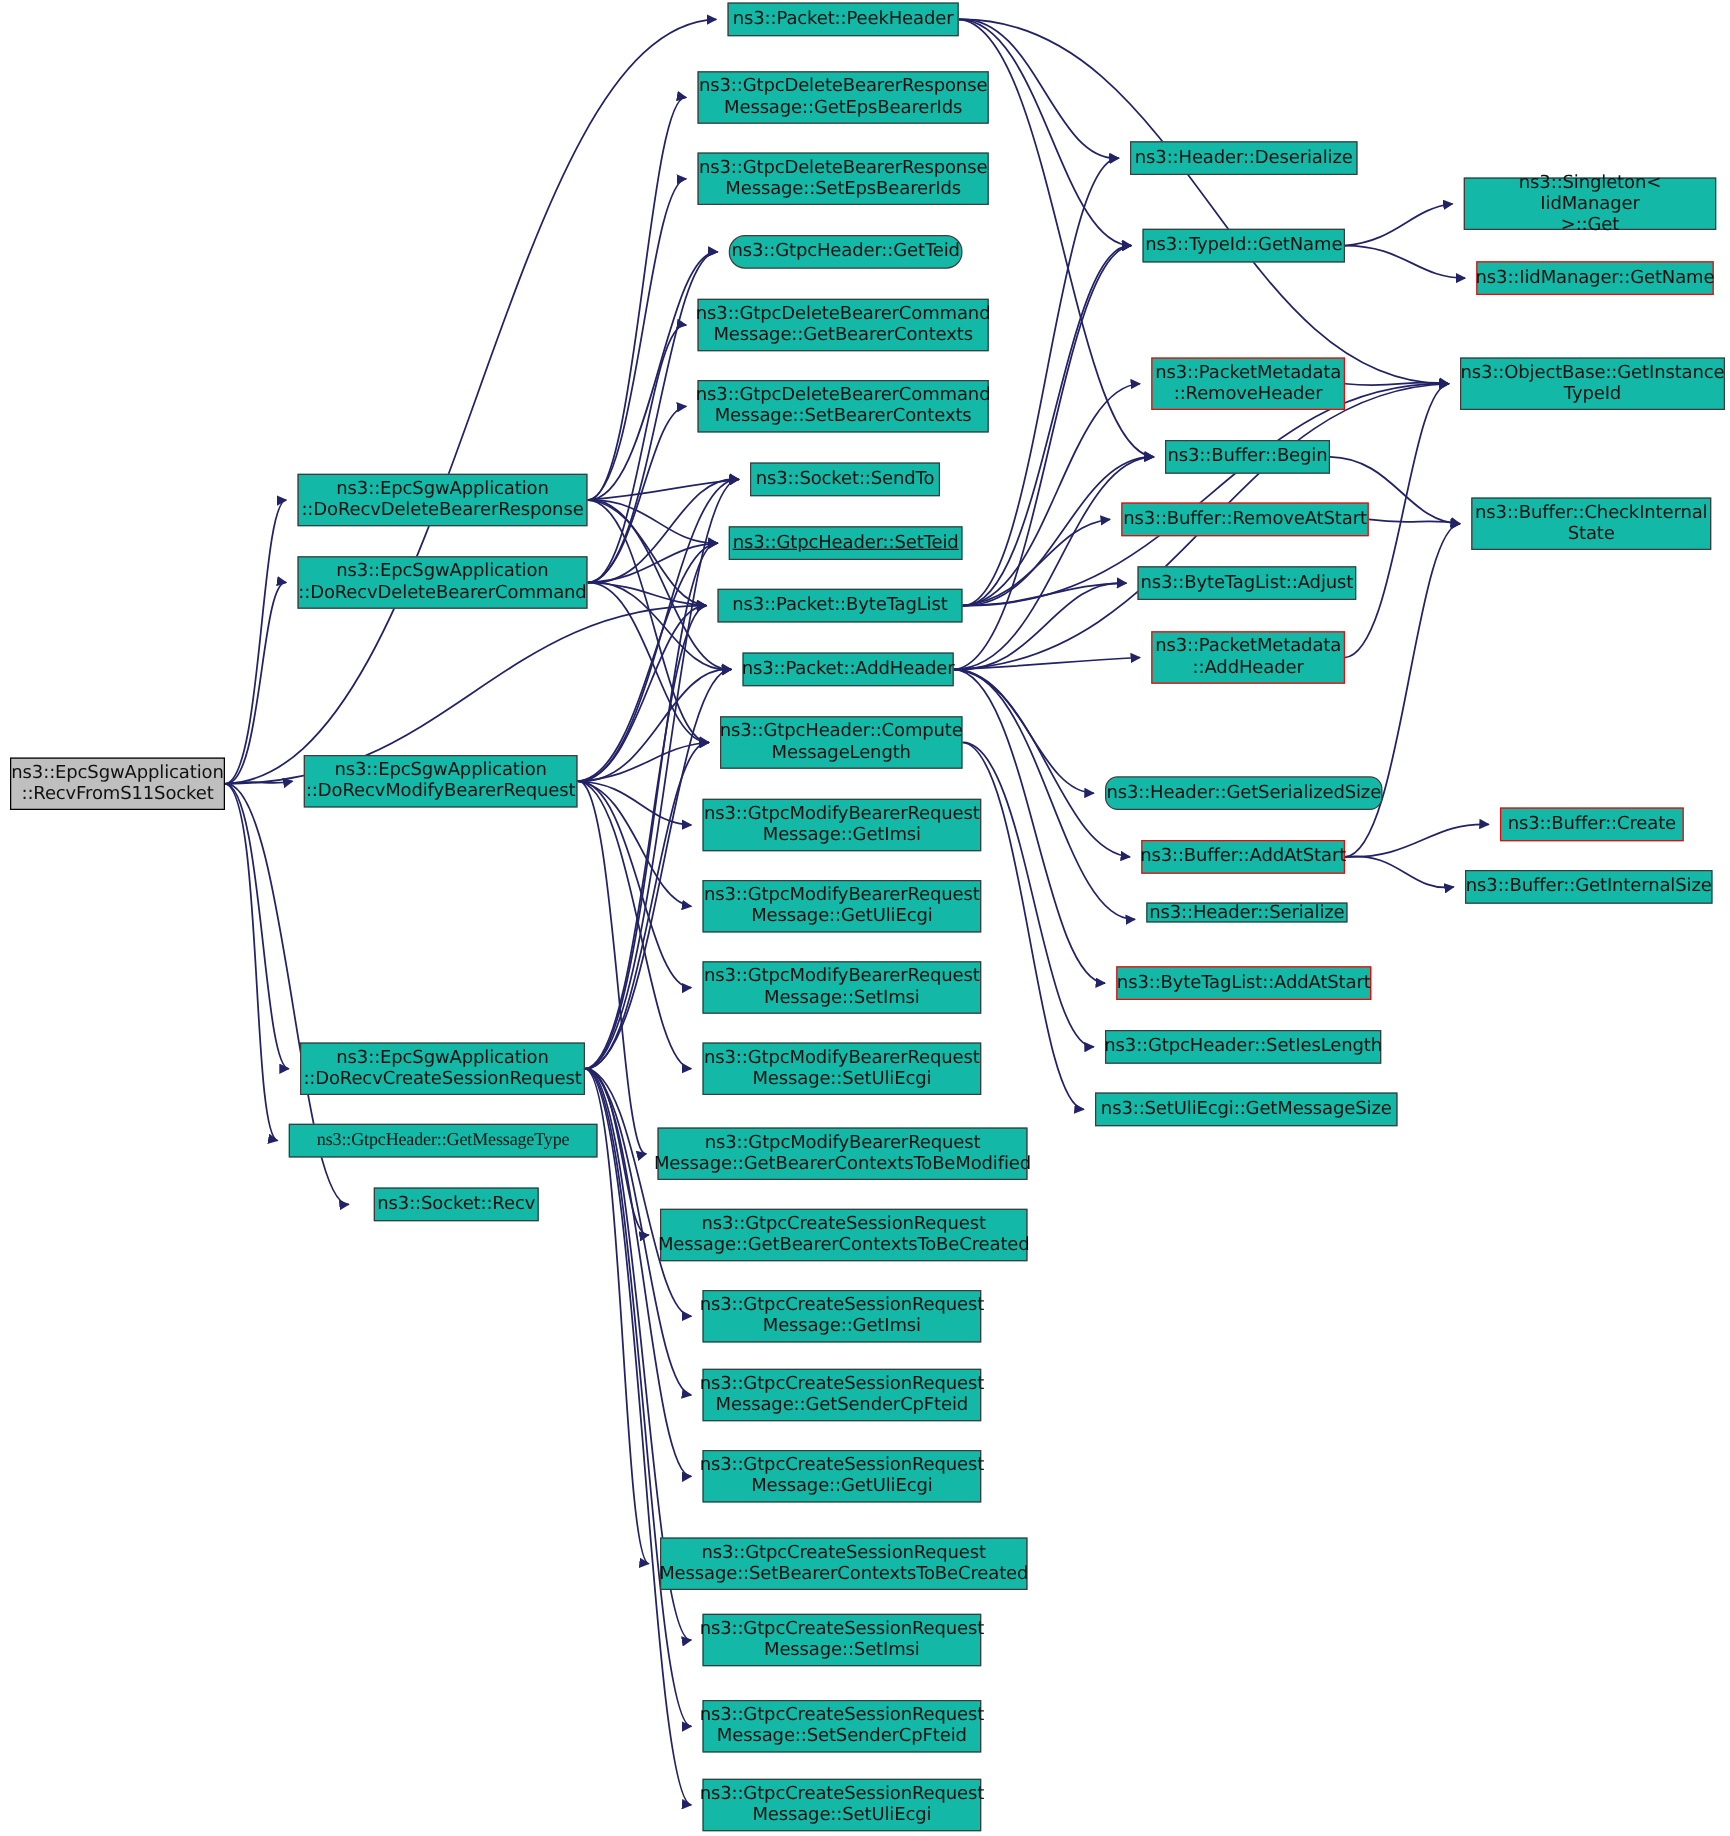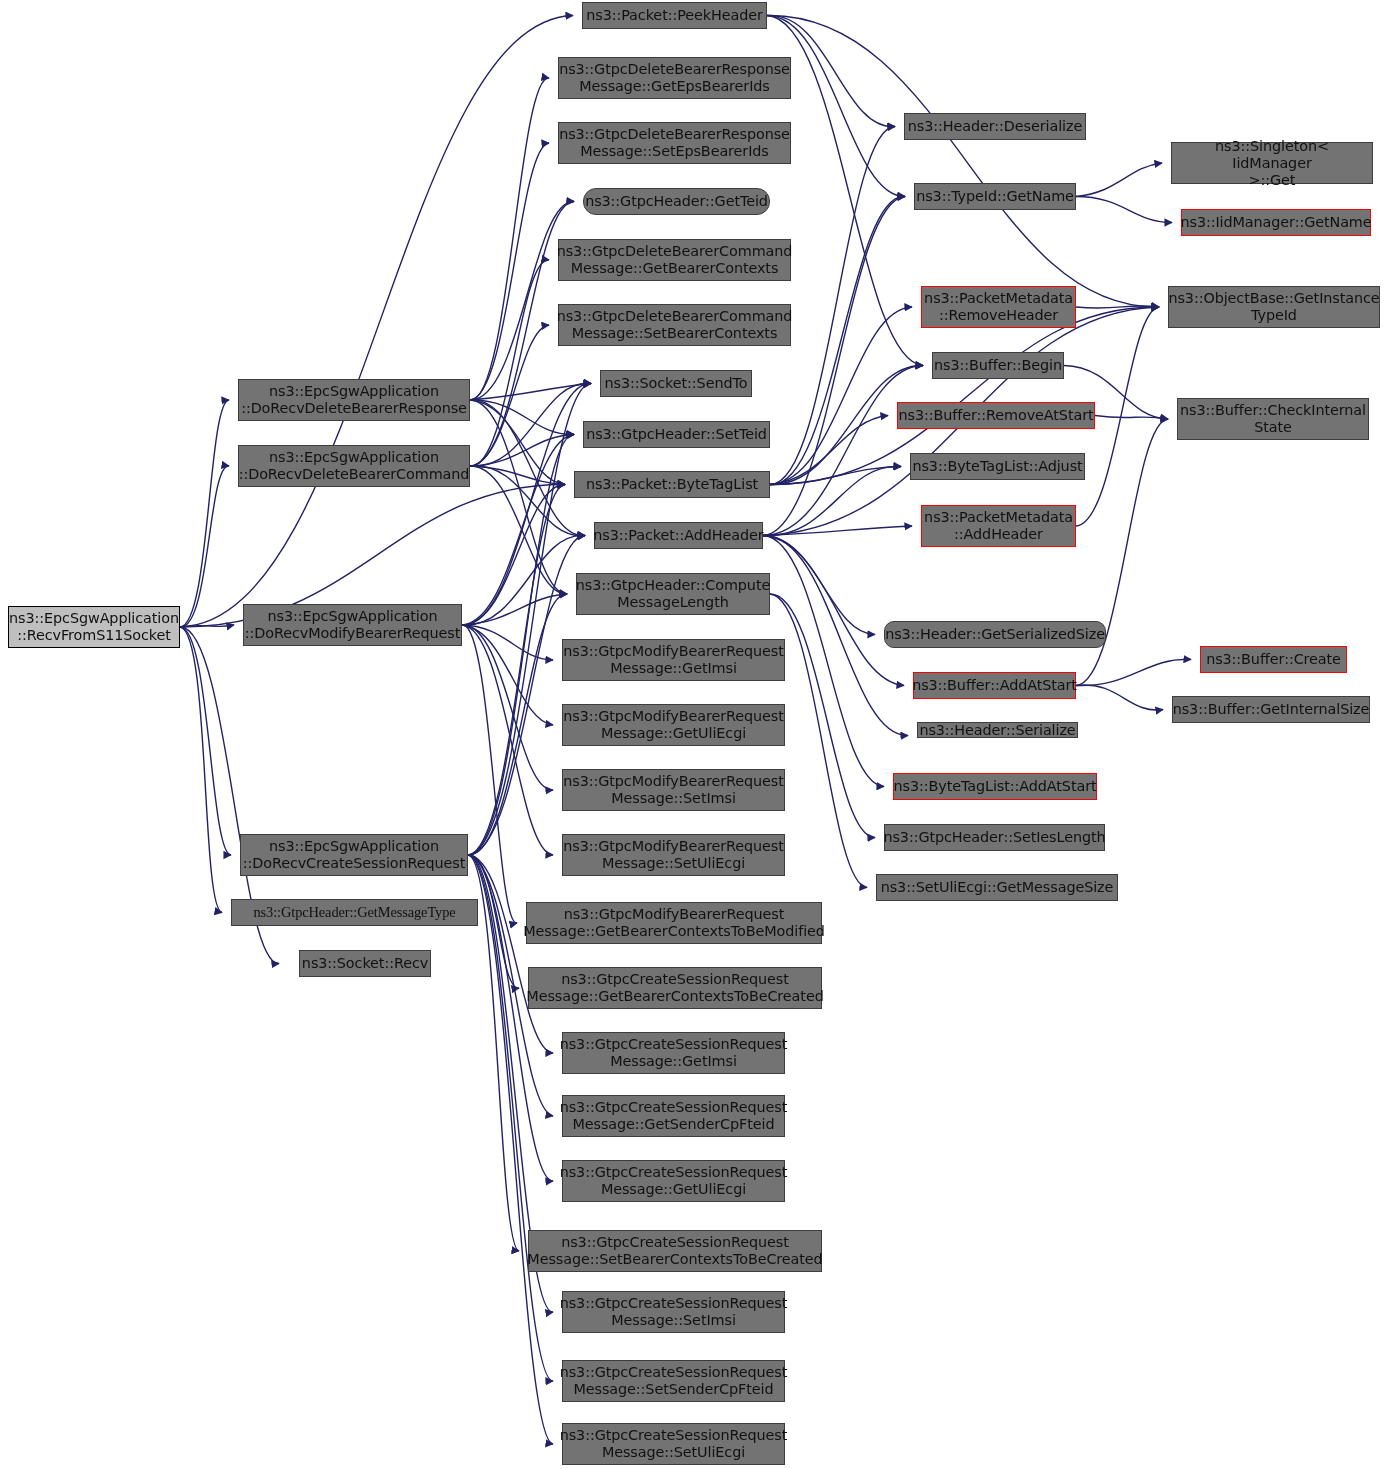--- a/index.html
+++ b/index.html
@@ -20,21 +20,21 @@
     left: 0;
     top: 0;
     width: 1384px;
     height: 1469px;
     pointer-events: none;
   }
   .node {
     position: absolute;
     box-sizing: border-box;
     border: 1px solid #3d3d3d;
-    background: #737373;
+    background: #14b8a6;
     color: #111111;
     font-size: 14.4px;
     line-height: 17px;
     text-align: center;
     display: flex;
     align-items: center;
     justify-content: center;
     white-space: pre-line;
     padding: 1px 3px;
     letter-spacing: -0.1px;
@@ -155,21 +155,21 @@
       <div class="node" style="left: 558px; top: 57px; width: 233px; height: 42px;">ns3::GtpcDeleteBearerResponse
 Message::GetEpsBearerIds</div>
       <div class="node" style="left: 558px; top: 122px; width: 233px; height: 42px;">ns3::GtpcDeleteBearerResponse
 Message::SetEpsBearerIds</div>
       <div class="node" style="left: 583px; top: 188px; width: 187px; height: 27px; border-radius: 13px;">ns3::GtpcHeader::GetTeid</div>
       <div class="node" style="left: 558px; top: 239px; width: 233px; height: 42px;">ns3::GtpcDeleteBearerCommand
 Message::GetBearerContexts</div>
       <div class="node" style="left: 558px; top: 304px; width: 233px; height: 42px;">ns3::GtpcDeleteBearerCommand
 Message::SetBearerContexts</div>
       <div class="node" style="left: 600px; top: 370px; width: 152px; height: 27px;">ns3::Socket::SendTo</div>
-      <div class="node" style="left: 583px; top: 421px; width: 187px; height: 27px;">ns3::GtpcHeader::SetTeid</div>
+      <div class="node" style="left: 583px; top: 421px; width: 187px; height: 27px; text-decoration: underline;">ns3::GtpcHeader::SetTeid</div>
       <div class="node" style="left: 574px; top: 471px; width: 196px; height: 27px;">ns3::Packet::ByteTagList</div>
       <div class="node" style="left: 594px; top: 522px; width: 169px; height: 27px;">ns3::Packet::AddHeader</div>
       <div class="node" style="left: 576px; top: 573px; width: 194px; height: 42px;">ns3::GtpcHeader::Compute
 MessageLength</div>
       <div class="node" style="left: 562px; top: 639px; width: 223px; height: 42px;">ns3::GtpcModifyBearerRequest
 Message::GetImsi</div>
       <div class="node" style="left: 562px; top: 704px; width: 223px; height: 42px;">ns3::GtpcModifyBearerRequest
 Message::GetUliEcgi</div>
       <div class="node" style="left: 562px; top: 769px; width: 223px; height: 42px;">ns3::GtpcModifyBearerRequest
 Message::SetImsi</div>

